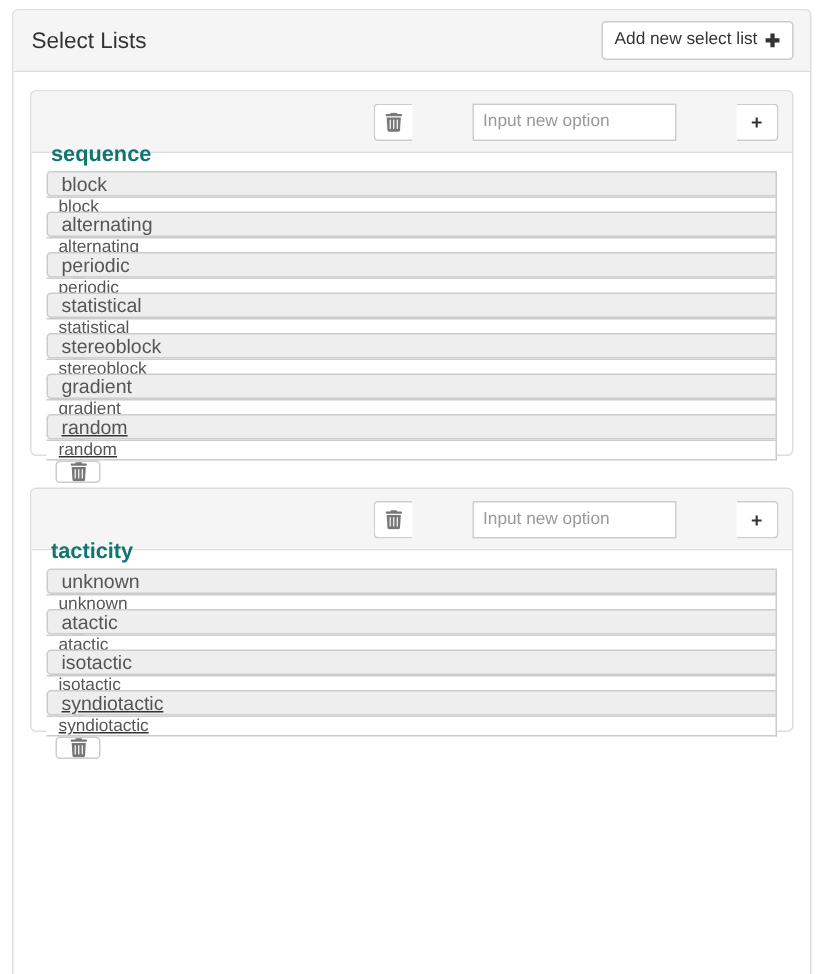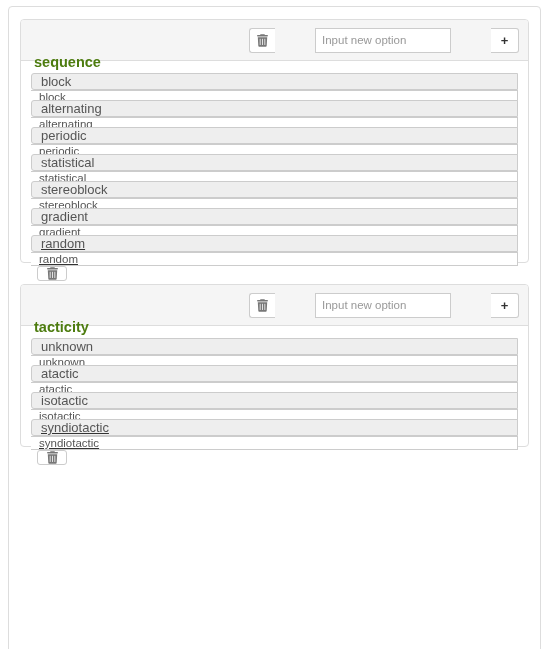--- a/index.html
+++ b/index.html
@@ -87,21 +87,21 @@
     height: 41px;
     display: flex;
     align-items: center;
     justify-content: space-between;
     padding: 0 9px 0 13px;
     box-sizing: border-box;
   }
   .list-name {
     font-size: 14.5px;
     font-weight: bold;
-    color: #4d7c0f;
+    color: #0f766e;
     line-height: 1;
     margin-top: 44px;
   }
 
   
   .addgroup {
     display: flex;
     align-items: stretch;
     height: 25px;
     gap: 40px;
@@ -204,20 +204,27 @@
     display: block;
     width: 11px;
     height: 13px;
   }
 </style>
 </head>
 <body>
 
 <div class="outer-panel">
 
+  <div class="outer-panel-heading">
+    <span class="outer-title">Select Lists</span>
+    <button class="btn-add-list">
+      <span>Add new select list</span>
+      <span class="plus">✚</span>
+    </button>
+  </div>
 
   <div class="outer-body" id="lists-container">
       <div class="list-panel">
         <div class="list-panel-heading">
           <span class="list-name">sequence</span>
           <div class="addgroup">
             <button class="ig-btn left">
               <span>
                 <svg viewBox="0 0 448 512" class="trash">
                   <path fill="#777777" d="M135 16 128 32 32 32C14 32 0 46 0 64S14 96 32 96l384 0c18 0 32-14 32-32s-14-32-32-32l-96 0-7-16C310 6 300 0 289 0L159 0c-11 0-21 6-25 16zM416 128 32 128 53 467c2 25 22 45 48 45l246 0c25 0 46-20 48-45L416 128zM144 200l0 224c0 9-7 16-16 16s-16-7-16-16l0-224c0-9 7-16 16-16s16 7 16 16zm96 0 0 224c0 9-7 16-16 16s-16-7-16-16l0-224c0-9 7-16 16-16s16 7 16 16zm96 0 0 224c0 9-7 16-16 16s-16-7-16-16l0-224c0-9 7-16 16-16s16 7 16 16z"></path>

